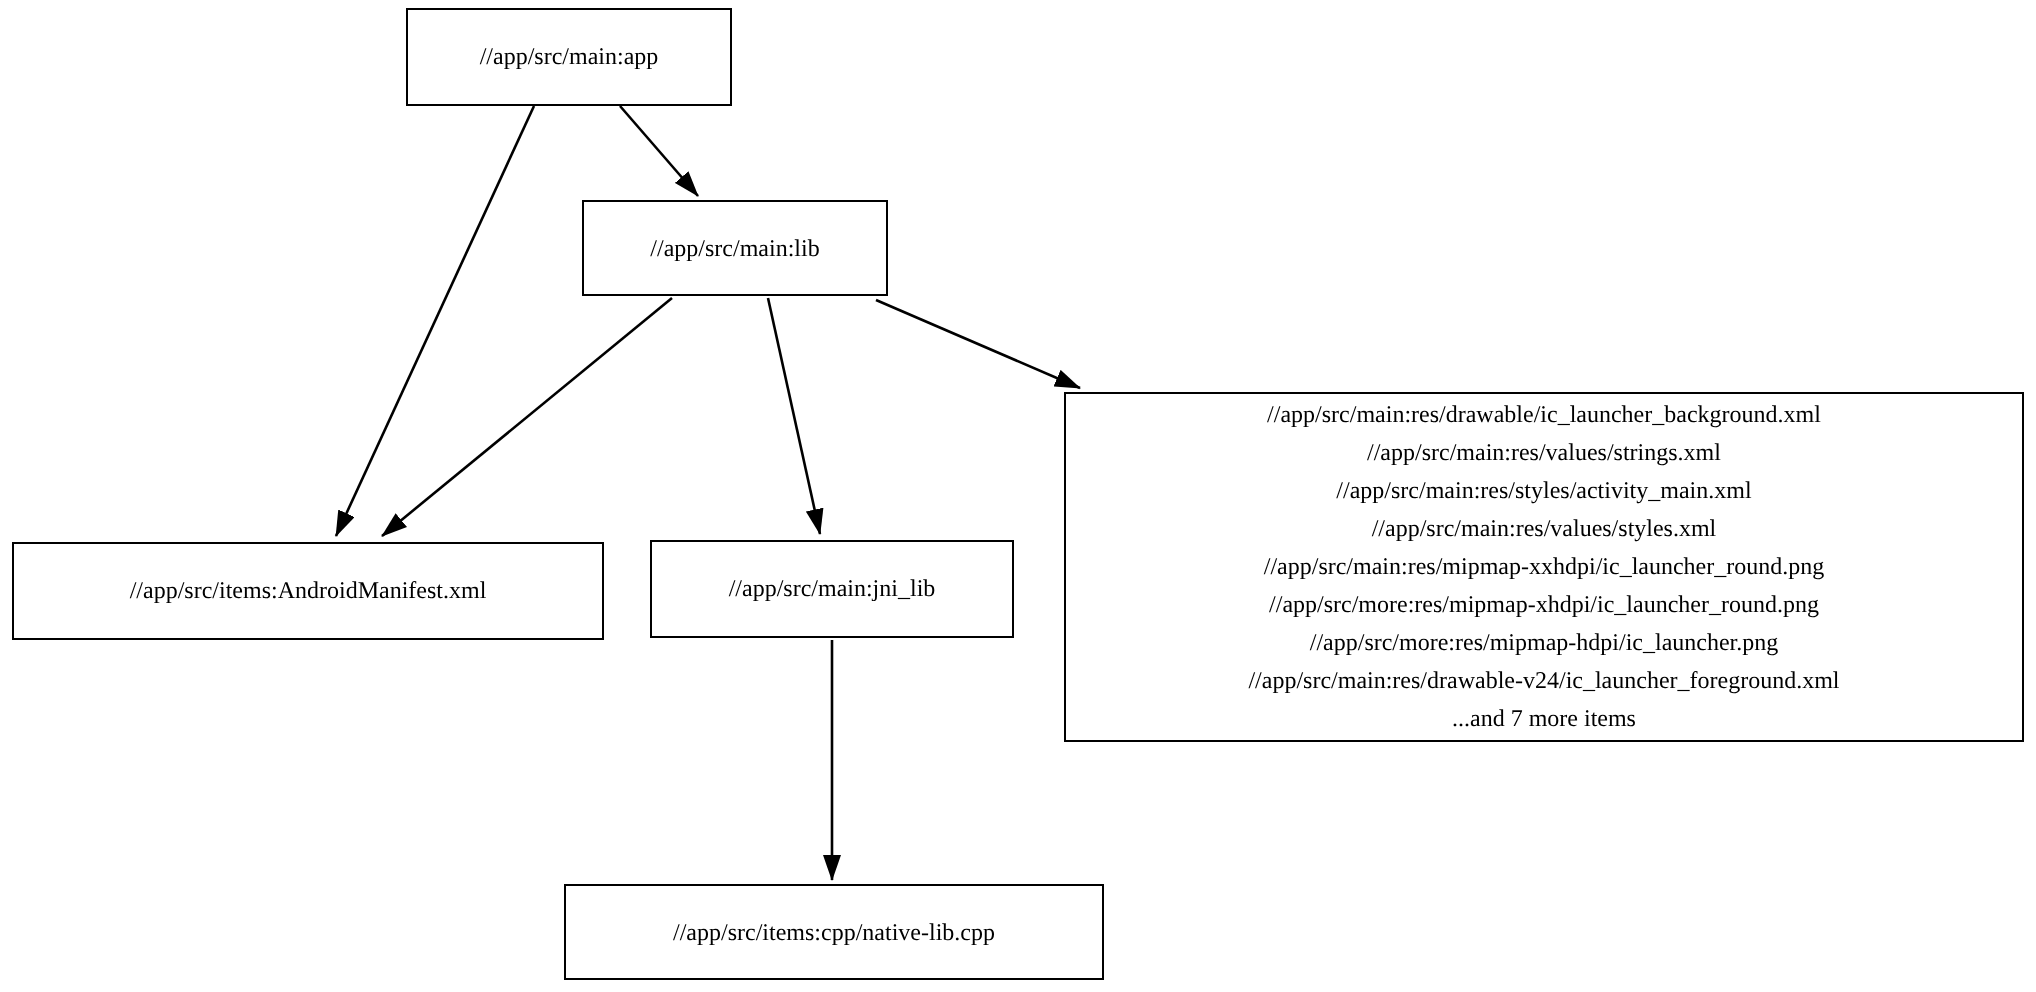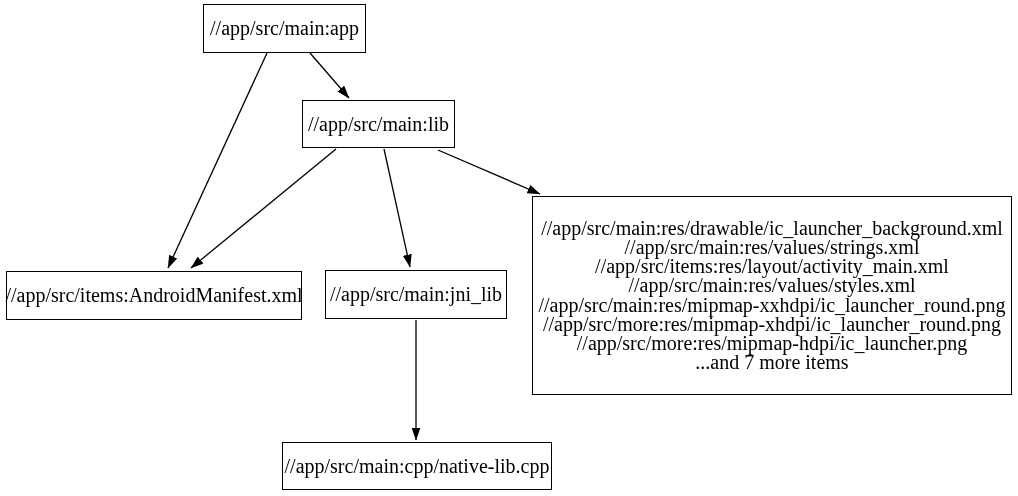--- a/index.html
+++ b/index.html
@@ -22,32 +22,32 @@
   }
   .edges line {
     stroke: #000000;
     stroke-width: 1.3;
   }
   .node {
     position: absolute;
     border: 1.4px solid #000000;
     background: #ffffff;
     color: #000000;
-    font-size: 20px;
+    font-size: 12px;
     display: flex;
     align-items: center;
     justify-content: center;
     text-align: center;
     white-space: nowrap;
   }
   #node-app       { left: 203px; top:   4px; width: 163px; height: 49px; }
-  #node-lib       { left: 302px; top: 100px; width: 153px; height: 48px; }
+  #node-lib       { left: 291px; top: 100px; width: 153px; height: 48px; }
   #node-manifest  { left:   6px; top: 271px; width: 296px; height: 49px; }
   #node-jni-lib   { left: 325px; top: 270px; width: 182px; height: 49px; }
-  #node-res-files { left: 532px; top: 196px; width: 480px; height: 199px;
+  #node-res-files { left: 532px; top: 196px; width: 480px; height: 175px;
                     flex-direction: column; line-height: 19.1px; }
   #node-cpp       { left: 282px; top: 442px; width: 270px; height: 48px; }
 </style>
 </head>
 <body>
 
 <div class="canvas">
 
   <svg class="edges" viewBox="0 0 1018 496" xmlns="http://www.w3.org/2000/svg">
     <defs>
@@ -75,25 +75,26 @@
     <span>//app/src/items:AndroidManifest.xml</span>
   </div>
 
   <div class="node" id="node-jni-lib">
     <span>//app/src/main:jni_lib</span>
   </div>
 
   <div class="node" id="node-res-files">
     <div>//app/src/main:res/drawable/ic_launcher_background.xml</div>
     <div>//app/src/main:res/values/strings.xml</div>
-    <div>//app/src/items:res/layout/activity_main.xml</div>
+    <div>//app/src/main:res/styles/activity_main.xml</div>
     <div>//app/src/main:res/values/styles.xml</div>
     <div>//app/src/main:res/mipmap-xxhdpi/ic_launcher_round.png</div>
     <div>//app/src/more:res/mipmap-xhdpi/ic_launcher_round.png</div>
     <div>//app/src/more:res/mipmap-hdpi/ic_launcher.png</div>
+    <div>//app/src/main:res/drawable-v24/ic_launcher_foreground.xml</div>
     <div>...and 7 more items</div>
   </div>
 
   <div class="node" id="node-cpp">
-    <span>//app/src/main:cpp/native-lib.cpp</span>
+    <span>//app/src/items:cpp/native-lib.cpp</span>
   </div>
 
 </div>
 
 </body></html>

